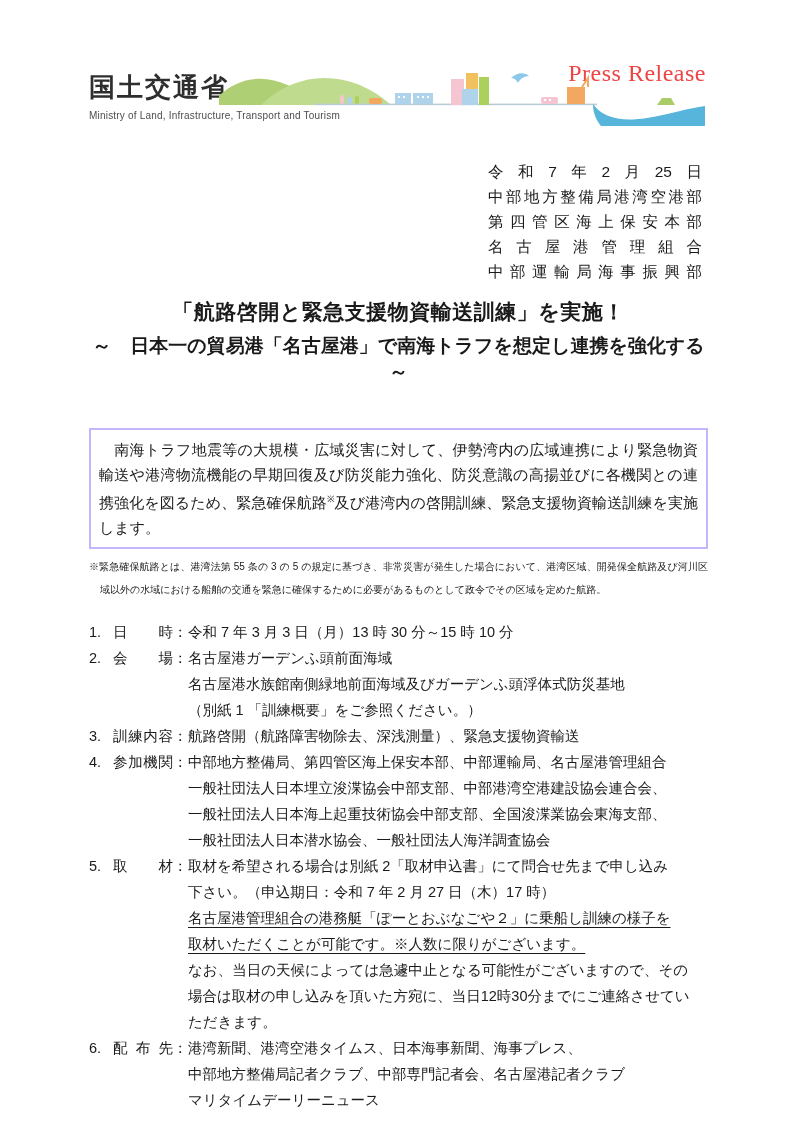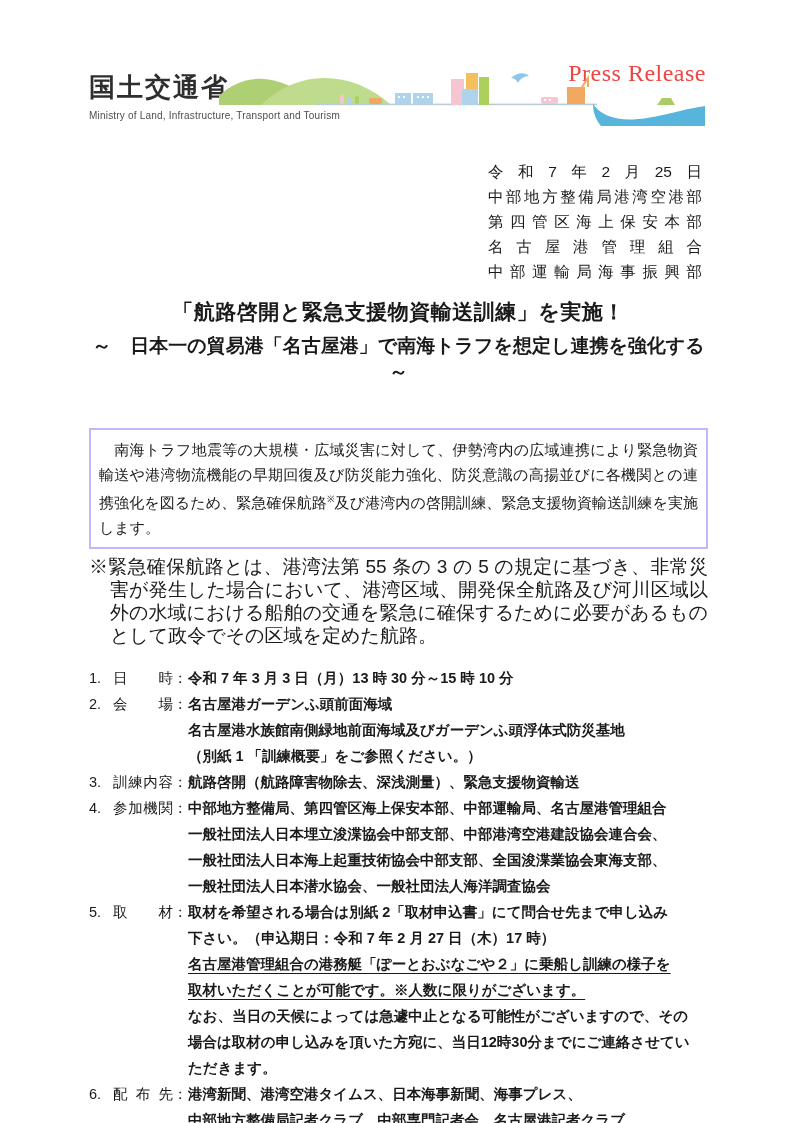--- a/index.html
+++ b/index.html
@@ -44,34 +44,34 @@
   
   .box {
     margin-top: 43px; border: 2px solid #c4b5fd;
     padding: 7px 8px; font-size: 15px; line-height: 25px;
     text-align: justify;
   }
   .sup { font-size: 9px; vertical-align: super; }
 
   
   .footnote {
-    margin-top: 6px; font-size: 19px; line-height: 23px;
+    margin-top: 6px; font-size: 10px; line-height: 23px;
     padding-left: 1.1em; text-indent: -1.1em; text-align: justify;
   }
 
   
   .list { margin-top: 18px; font-size: 14.5px; }
   .row { display: flex; align-items: flex-start; }
   .num { width: 24px; flex: none; line-height: 26px; }
   .label {
     display: inline-block; width: 60px; flex: none; line-height: 26px;
     text-align: justify; text-align-last: justify; text-justify: inter-character;
   }
   .colon { width: 15px; flex: none; line-height: 26px; }
-  .content { flex: 1; min-width: 0; font-weight: bold; }
+  .content { flex: 1; min-width: 0; }
   .line { line-height: 26px; white-space: nowrap; }
   .u { text-decoration: underline; text-underline-offset: 4px; text-decoration-thickness: 1px; }
 </style>
 </head>
 <body>
 
 <div class="page">
 
   <div class="banner">
     <div class="logo-jp">国土交通省</div>

